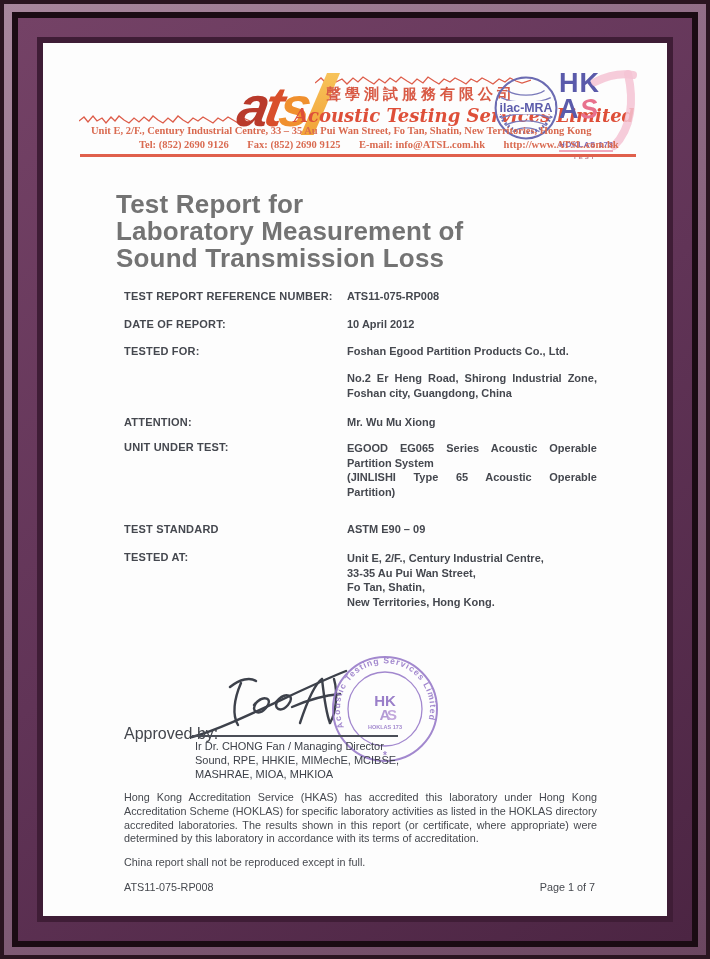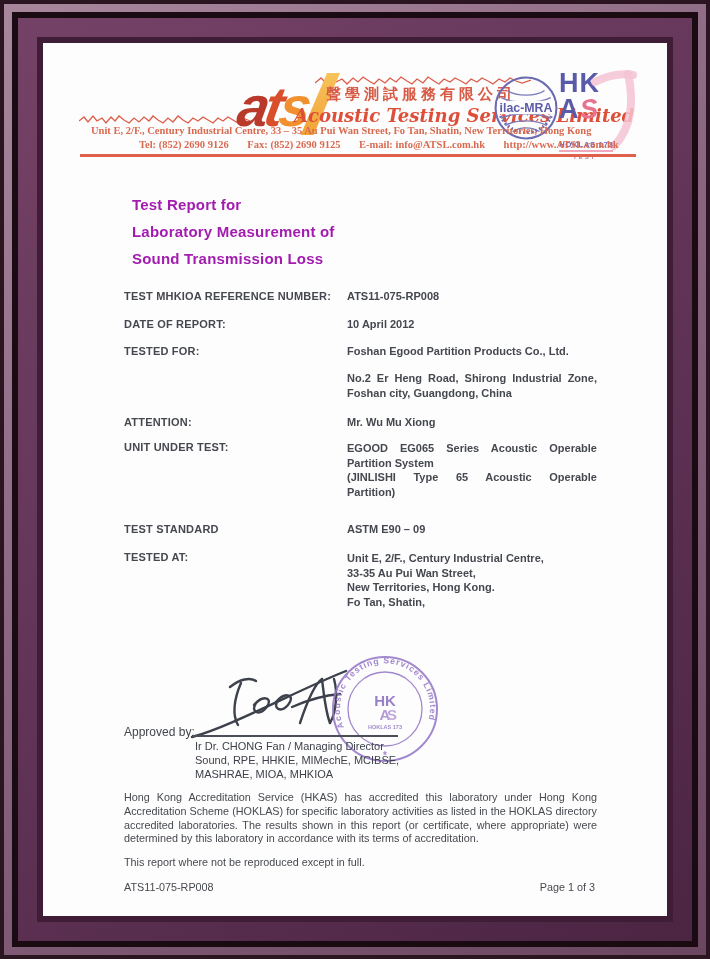--- a/index.html
+++ b/index.html
@@ -39,33 +39,33 @@
   .hkas { position:absolute; left:516px; top:27px; width:80px; height:100px; }
   .hkas-row { font-weight:bold; font-size:27px; line-height:26px; letter-spacing:1px; color:#5a5aaa; }
   .hkas-row .pinkS { color:#e8718d; display:inline-block; transform:rotate(-6deg); font-style:italic; }
   .hkas-swoosh { position:absolute; left:30px; top:-4px; }
   .hoklas { position:absolute; left:0; top:70px; font-size:8px; font-weight:bold; color:#7e68b4;
             letter-spacing:0.5px; border-bottom:2px solid #f0a8bc; padding-bottom:1px; white-space:nowrap; }
   .hkas-test { position:absolute; left:14px; top:84px; font-size:6px; font-weight:bold;
                color:#b87888; letter-spacing:2px; }
 
   
-  .title { position:absolute; left:89px; top:148px; font-size:15px; font-weight:bold;
-           color:#a21caf; line-height:27px; letter-spacing:0.2px; }
+  .title { position:absolute; left:73px; top:148px; font-size:26px; font-weight:bold;
+           color:#737373; line-height:27px; letter-spacing:0.2px; }
 
   
   .row { position:absolute; left:81px; width:473px; font-size:11px; font-weight:bold; color:#45484f; }
   .row .lbl { position:absolute; left:0; top:0; letter-spacing:0.2px; white-space:nowrap; }
   .row .valcol { position:absolute; left:223px; top:0; width:250px; }
   .vl { line-height:14.5px; height:14.5px; overflow:hidden; }
   .jline { text-align:justify; }
   .jline::after { content:""; display:inline-block; width:100%; height:0; }
 
   
-  .approved-by { position:absolute; left:81px; top:682px; font-size:12px; color:#43464d; }
+  .approved-by { position:absolute; left:81px; top:682px; font-size:16px; color:#43464d; }
   .sig-line { position:absolute; left:149px; top:692px; width:206px; height:1.6px; background:#4a4e57; }
   .sig { position:absolute; left:145px; top:618px; }
   .sig-names { position:absolute; left:152px; top:696px; font-size:11px; color:#3d4149; line-height:14px; }
   .stamp { position:absolute; left:286px; top:610px; opacity:0.88; }
 
   
   .accred { position:absolute; left:81px; top:748px; width:473px; font-size:10.8px; color:#46494f; }
   .accred .fl { line-height:13.8px; height:13.8px; overflow:hidden; }
   .repro { position:absolute; left:81px; top:813px; font-size:10.8px; color:#46494f; }
   .docnum { position:absolute; left:81px; top:838px; font-size:10.8px; color:#46494f; }
@@ -129,21 +129,21 @@
       </div>
       <div class="red-rule"></div>
 
       <div class="title">
         <div>Test Report for</div>
         <div>Laboratory Measurement of</div>
         <div>Sound Transmission Loss</div>
       </div>
 
       <div class="row" style="top:247px;">
-        <span class="lbl">TEST MHKIOA REFERENCE NUMBER:</span>
+        <span class="lbl">TEST REPORT REFERENCE NUMBER:</span>
         <div class="valcol">ATS11-075-RP008</div>
       </div>
       <div class="row" style="top:275px;">
         <span class="lbl">DATE OF REPORT:</span>
         <div class="valcol">10 April 2012</div>
       </div>
       <div class="row" style="top:302px;">
         <span class="lbl">TESTED FOR:</span>
         <div class="valcol">Foshan Egood Partition Products Co., Ltd.</div>
       </div>
@@ -168,22 +168,22 @@
       </div>
       <div class="row" style="top:480px;">
         <span class="lbl">TEST STANDARD</span>
         <div class="valcol">ASTM E90 – 09</div>
       </div>
       <div class="row" style="top:508px;">
         <span class="lbl">TESTED AT:</span>
         <div class="valcol">
           <div class="vl">Unit E, 2/F., Century Industrial Centre,</div>
           <div class="vl">33-35 Au Pui Wan Street,</div>
+          <div class="vl">Fo Tan, Shatin,</div>
           <div class="vl">New Territories, Hong Kong.</div>
-          <div class="vl">Fo Tan, Shatin,</div>
         </div>
       </div>
 
       <svg class="sig" width="162" height="80" viewBox="0 0 162 80">
         <g fill="none" stroke="#3d414b" stroke-width="2.4" stroke-linecap="round" stroke-linejoin="round">
           <path d="M4,76 C42,66 112,28 158,10"></path>
           <path d="M42,26 C52,18 62,16 68,20"></path>
           <path d="M53,22 C46,38 44,54 50,64"></path>
           <path d="M66,44 c10,-12 20,-6 12,3 c-7,8 -16,4 -10,-5"></path>
           <path d="M88,41 c10,-12 20,-6 12,3 c-7,8 -16,4 -10,-5"></path>
@@ -217,22 +217,22 @@
         <div>Sound, RPE, HHKIE, MIMechE, MCIBSE,</div>
         <div>MASHRAE, MIOA, MHKIOA</div>
       </div>
 
       <div class="accred">
         <div class="fl jline">Hong Kong Accreditation Service (HKAS) has accredited this laboratory under Hong Kong Laboratory</div>
         <div class="fl jline">Accreditation Scheme (HOKLAS) for specific laboratory activities as listed in the HOKLAS directory of</div>
         <div class="fl jline">accredited laboratories. The results shown in this report (or certificate, where appropriate) were</div>
         <div class="fl">determined by this laboratory in accordance with its terms of accreditation.</div>
       </div>
-      <div class="repro">This report where not be reproduced except in full.</div>
+      <div class="repro">China report shall not be reproduced except in full.</div>
       <div class="docnum">ATS11-075-RP008</div>
-      <div class="pagenum">Page 1 of 3</div>
+      <div class="pagenum">Page 1 of 7</div>
 
      </div>
     </div>
    </div>
   </div>
  </div>
 </div>
 
 </body></html>

